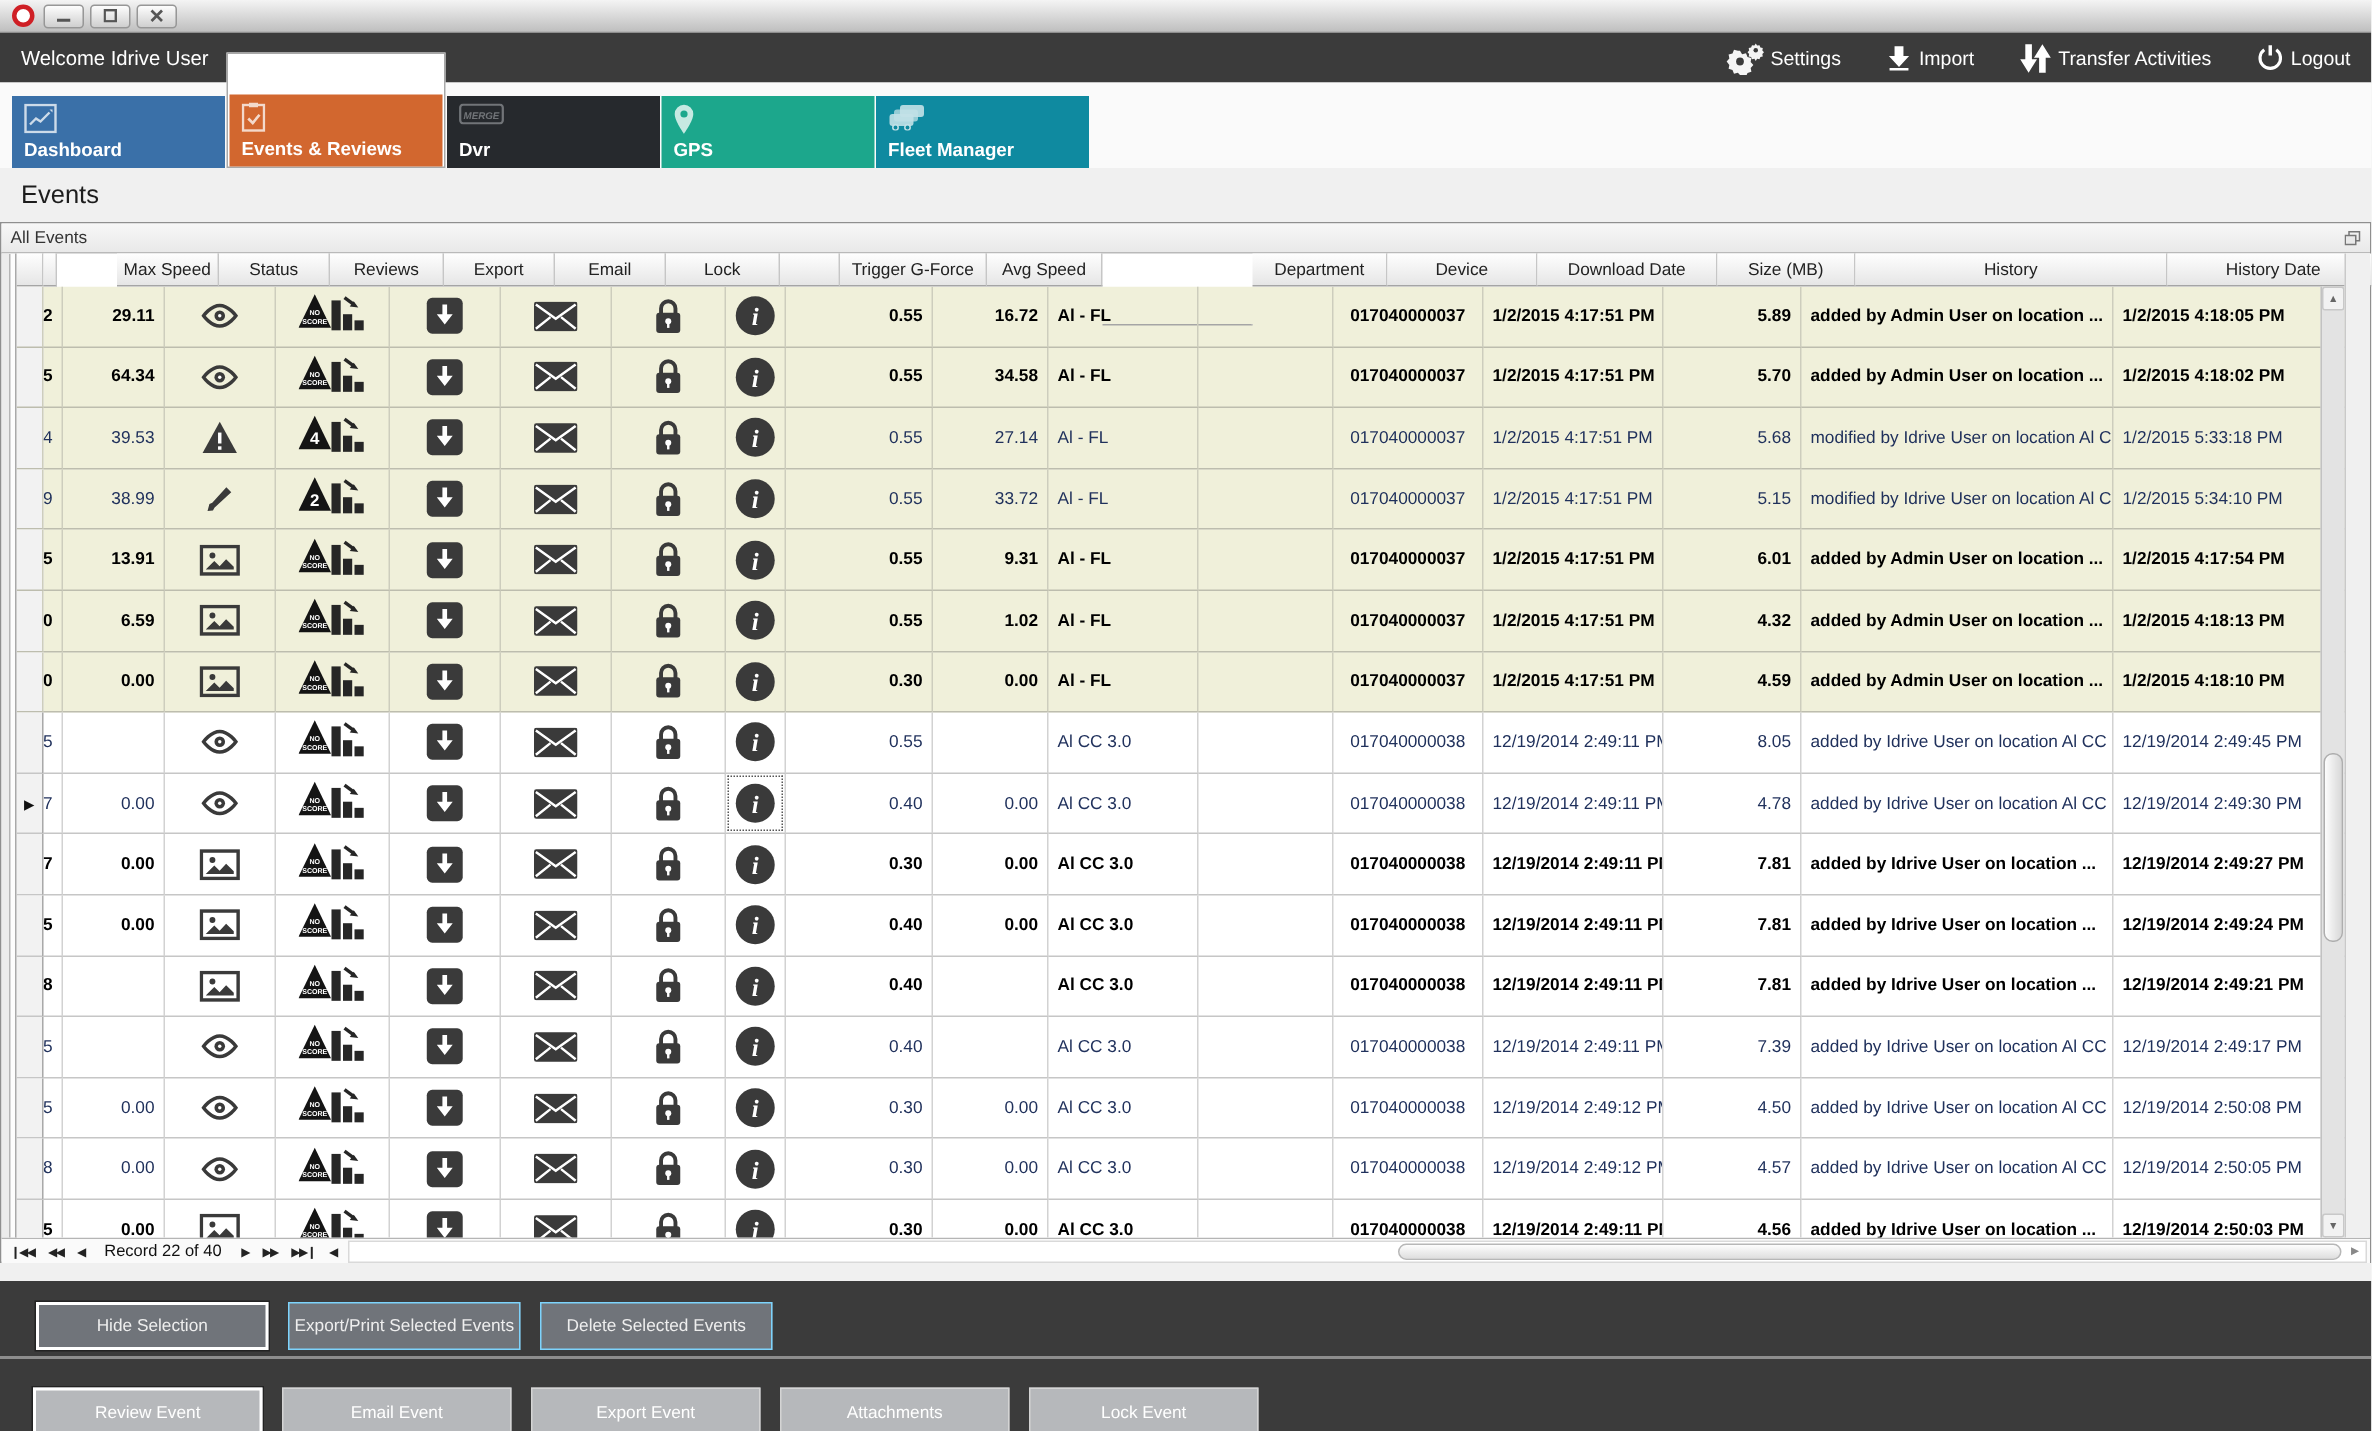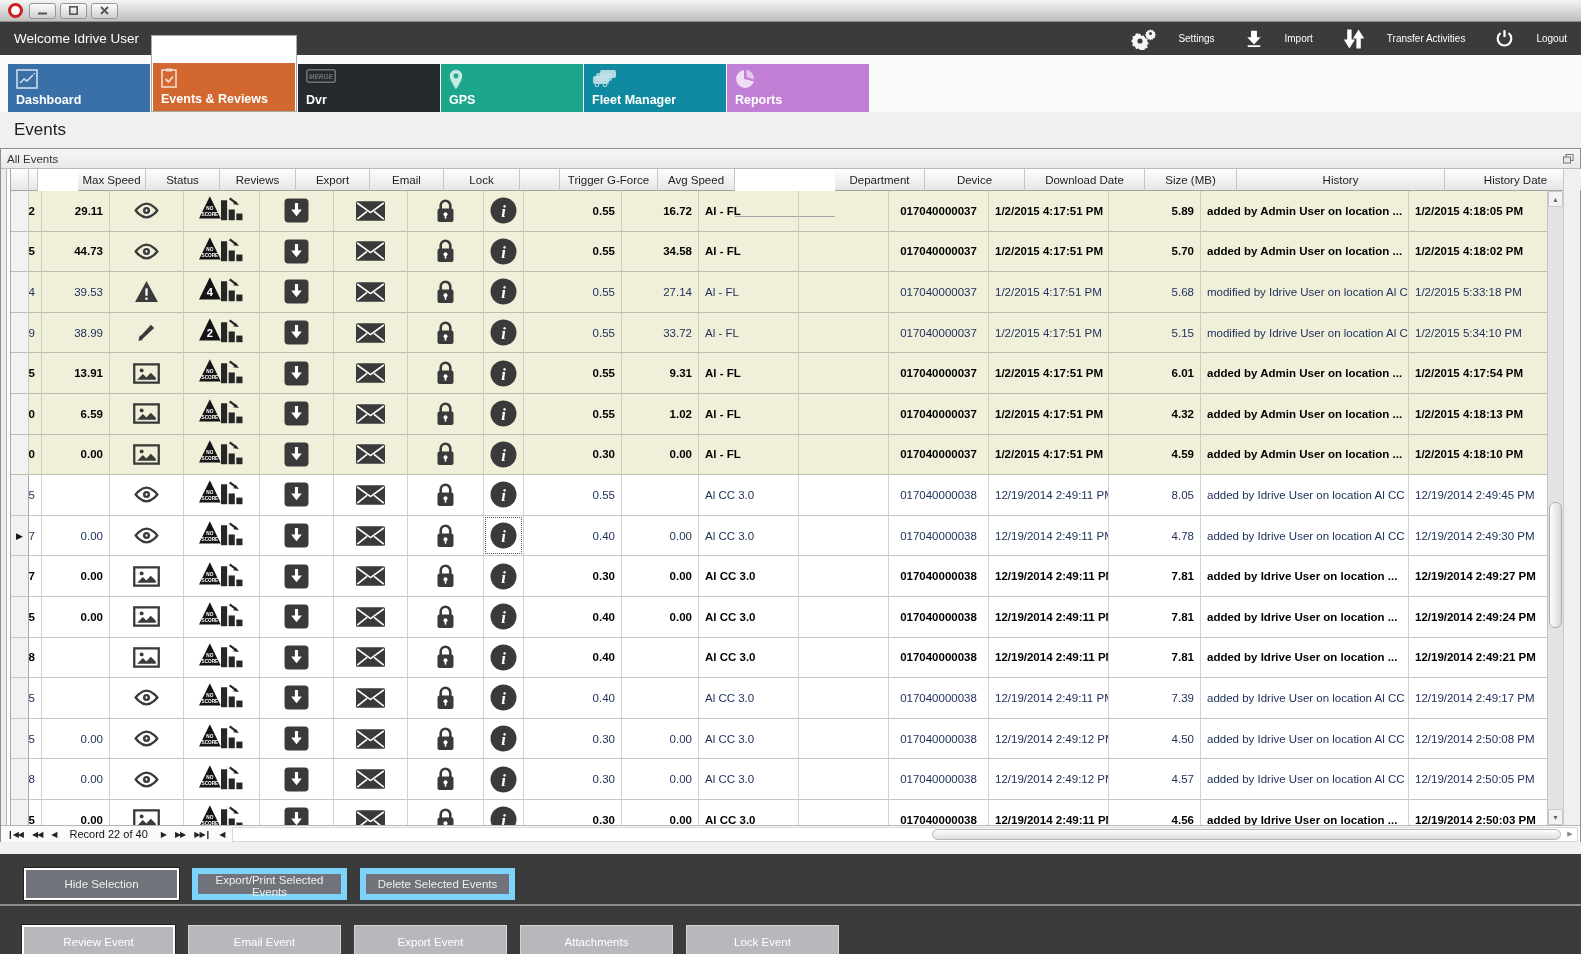--- a/index.html
+++ b/index.html
@@ -11,21 +11,21 @@
   .titlebar { height:22px; display:flex; align-items:center; background:linear-gradient(#f4f4f4,#bfbfbf); border-bottom:1px solid #8e8e8e; padding:0 6px; }
   .app-logo { width:15px; height:15px; border-radius:50%; border:3px solid #cf1f25; background:#fff; margin:0 6px 0 2px; flex:0 0 auto; }
   .titlebar .title { font-size:12px; font-weight:bold; color:#333; flex:1 1 auto; white-space:nowrap; }
   .win-controls { display:flex; gap:4px; }
   .win-btn { width:27px; height:16px; border:1px solid #979797; border-radius:3px; background:linear-gradient(#fdfdfd,#cfcfcf); display:flex; align-items:center; justify-content:center; font-size:10px; font-weight:bold; color:#555; line-height:1; }
 
   
   .topbar { height:33px; background:#3b3b3b; display:flex; align-items:center; color:#fff; padding:0 14px; }
   .welcome { font-size:13.5px; flex:1 1 auto; }
   .topbar-actions { display:flex; gap:30px; align-items:center; }
-  .top-action { display:flex; align-items:center; gap:22px; font-size:10px; color:#fff; cursor:default; }
+  .top-action { display:flex; align-items:center; gap:4px; font-size:13px; color:#fff; cursor:default; }
   .top-action svg { display:block; }
 
   
   .tabstrip { height:57px; background:#fafafa; display:flex; align-items:flex-end; padding:0 0 0 8px; }
   .tab-wrap { margin-right:1px; }
   .tab-wrap.active { border:1px solid #a8a8a8; background:#fff; padding:7px 1px 0 1px; }
   .tab { width:142px; height:48px; position:relative; color:#fff; padding:5px 8px; }
   .tab .tab-icon { position:absolute; top:5px; left:8px; opacity:.75; }
   .tab .tab-label { position:absolute; left:8px; bottom:5px; font-size:12.5px; font-weight:bold; white-space:nowrap; }
 
@@ -64,21 +64,21 @@
   .nav-glyph { font-size:8px; letter-spacing:-1px; color:#222; }
   .record-label { font-size:11px; color:#111; padding:0 4px; }
   .hscroll { flex:1 1 auto; height:15px; position:relative; background:#fff; border:1px solid #d9d9d9; margin-right:2px; display:flex; align-items:center; }
   .hs-arrow { width:14px; text-align:center; font-size:7px; color:#888; }
   .hs-thumb { position:absolute; left:52%; right:16px; top:1px; height:11px; background:linear-gradient(#fdfdfd,#dedede); border:1px solid #b7b7b7; border-radius:6px; }
 
   
   .footer { height:112px; background:#3b3b3b;margin-top:12px; }
   .btn-row { display:flex; align-items:center; gap:13px; padding:9px 0 0 24px; }
   .btn-row.r1 { height:50px; }
-  .sel-btn { width:155px; height:32px; background:#70747a; border:6px solid #7dd3fc; color:#eee; font-size:11.5px; font-family:"Liberation Sans",sans-serif; }
+  .sel-btn { width:155px; height:32px; background:#70747a; border:1px solid #7dd3fc; color:#eee; font-size:11.5px; font-family:"Liberation Sans",sans-serif; }
   .sel-btn.focused { border:2px solid #fff; box-shadow:0 0 0 1px #222; }
   .divider { height:3px; border-top:2px solid #8d8d8d; }
   .btn-row.r2 { height:59px; padding-top:10px; gap:13px; padding-left:22px; }
   .evt-btn { width:153px; height:33px; background:#b6b8bb; border:1px solid #d4d4d4; color:#fff; font-size:11.5px; font-family:"Liberation Sans",sans-serif; }
   .evt-btn.focused { border:2px solid #fff; box-shadow:0 0 0 1px #222; }
   .restore-icon svg { display:block; }
 </style>
 </head>
 <body>
 
@@ -199,29 +199,20 @@
                 <rect x="8" y="1" width="16" height="8" rx="2"></rect>
                 <rect x="4" y="4" width="16" height="8" rx="2" fill-opacity="0.75"></rect>
                 <rect x="1" y="7" width="16" height="8" rx="2"></rect>
                 <circle cx="5" cy="16" r="1.8" fill="#0f8aa0" stroke="#fff"></circle>
                 <circle cx="13" cy="16" r="1.8" fill="#0f8aa0" stroke="#fff"></circle>
               </g>
             </svg></span>
           <span class="tab-label">Fleet Manager</span>
         </div>
       </div>
-      <div class="tab-wrap">
-        <div class="tab" style="background: rgb(193, 128, 214);">
-          <span class="tab-icon"><svg width="20" height="20" viewBox="0 0 20 20">
-              <path d="M9 1a9 9 0 1 0 9.8 11.5L9 10z" fill="#fff"></path>
-              <path d="M11.5 0.5V8l7.3 2.4A9 9 0 0 0 11.5 0.5z" fill="#fff" fill-opacity="0.7"></path>
-            </svg></span>
-          <span class="tab-label">Reports</span>
-        </div>
-      </div>
     </div>
 
   <div class="page-title">Events</div>
 
   <div class="panel">
     <div class="panel-header">
       <span>All Events</span>
       <span class="restore-icon">
         <svg width="11" height="10" viewBox="0 0 11 10">
             <rect x="3" y="0.5" width="7" height="6" fill="none" stroke="#777" stroke-width="1"></rect>
@@ -322,21 +313,21 @@
               <div class="cell c" style="width: 100px; flex: 0 0 100px;">017040000037</div>
               <div class="cell" style="width: 120px; flex: 0 0 120px;">1/2/2015 4:17:51 PM</div>
               <div class="cell r" style="width: 92px; flex: 0 0 92px;">5.89</div>
               <div class="cell" style="width: 208px; flex: 0 0 208px;">added by Admin User on location ...</div>
               <div class="cell" style="width: 142px; flex: 0 0 142px;">1/2/2015 4:18:05 PM</div>
               <div class="cell" style="flex: 1 1 auto;"></div>
             </div>
             <div class="grow hl b">
               <div class="cell c sel" style="width: 18px; flex: 0 0 18px;"></div>
               <div class="cell r" style="width: 9px; flex: 0 0 9px;">5</div>
-              <div class="cell r" style="width: 68px; flex: 0 0 68px;">44.73</div>
+              <div class="cell r" style="width: 68px; flex: 0 0 68px;">64.34</div>
               <div class="cell c" style="width: 74px; flex: 0 0 74px;">
                 <span class="cell-icon icon-btn">
                   <svg width="27" height="17" viewBox="0 0 26 16">
                     <path d="M13 1.4C7.2 1.4 2.6 8 2.6 8S7.2 14.6 13 14.6 23.4 8 23.4 8 18.8 1.4 13 1.4z" fill="none" stroke="currentColor" stroke-width="2.2"></path>
                     <circle cx="13" cy="8" r="3.4" fill="currentColor"></circle>
                     <circle cx="13" cy="8" r="1.1" fill="#fff"></circle>
                   </svg>
                 </span>
               </div>
               <div class="cell c" style="width: 76px; flex: 0 0 76px;">

